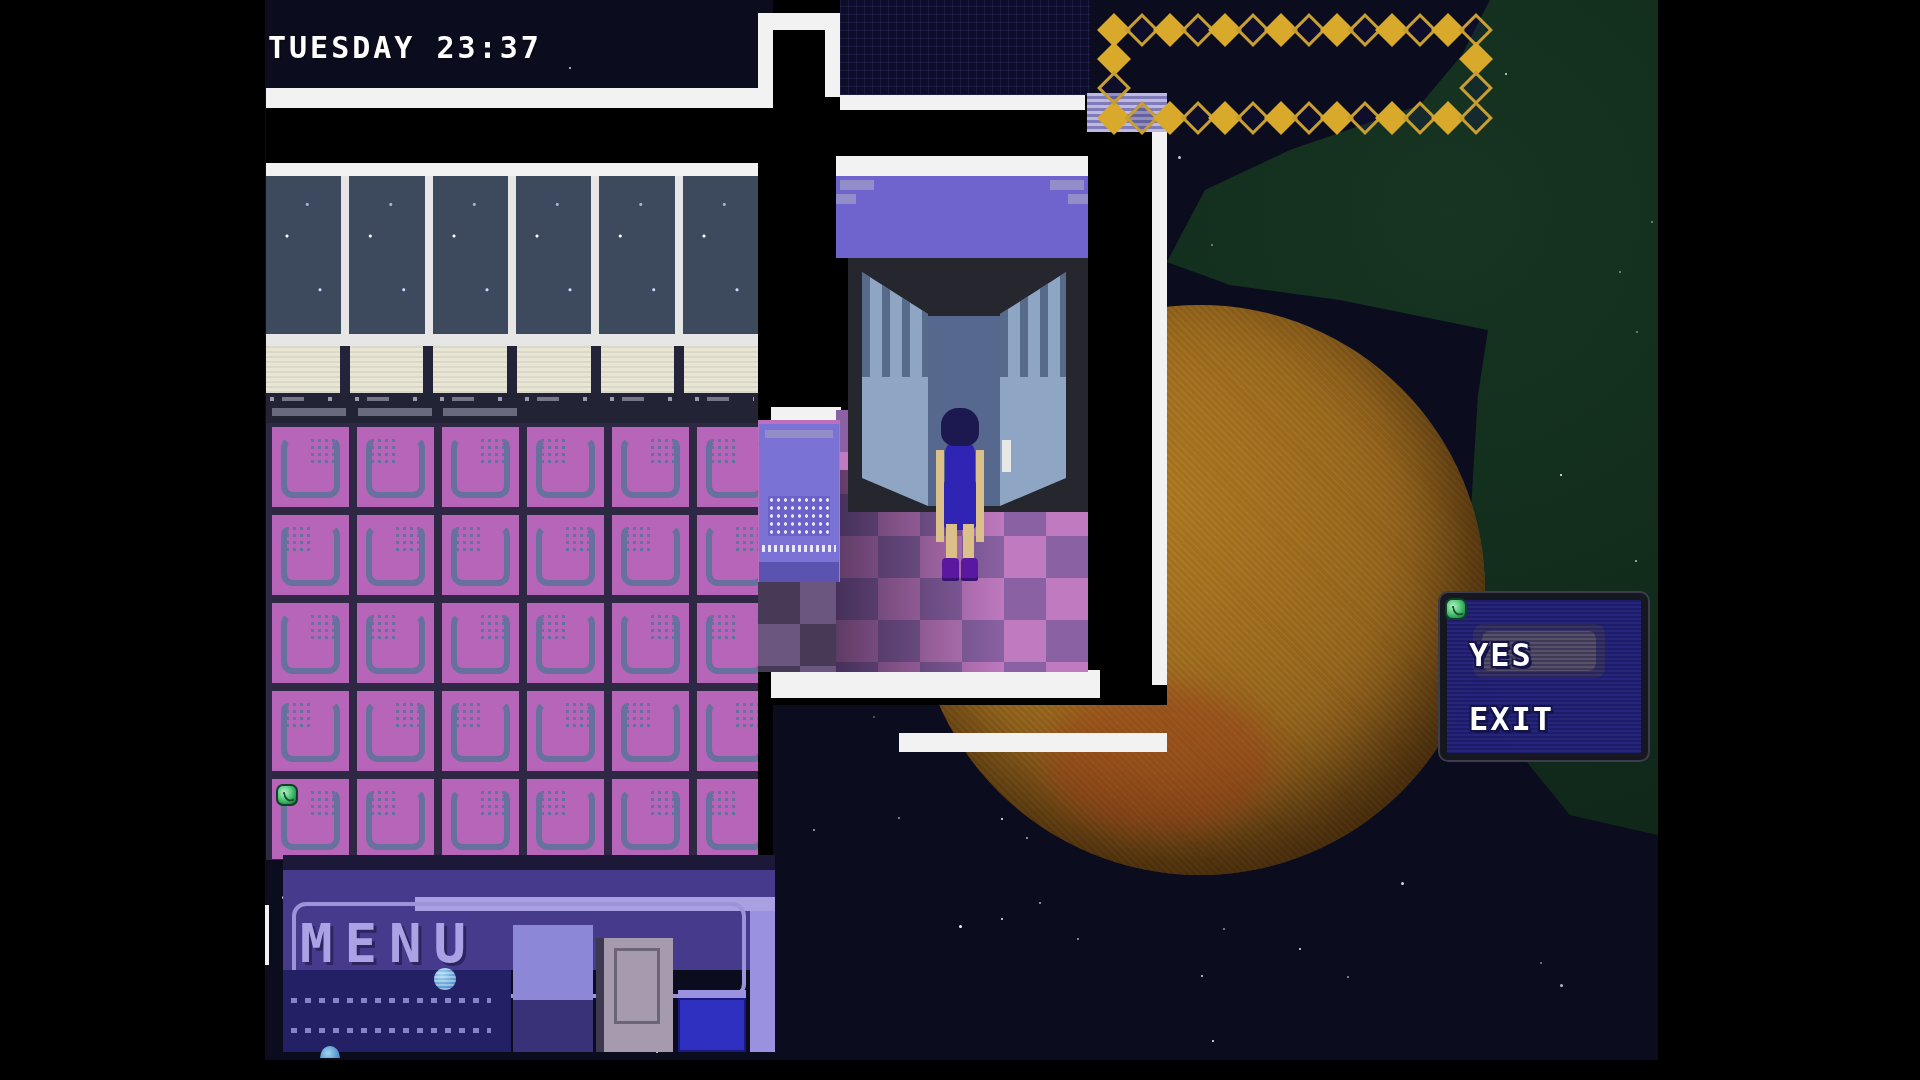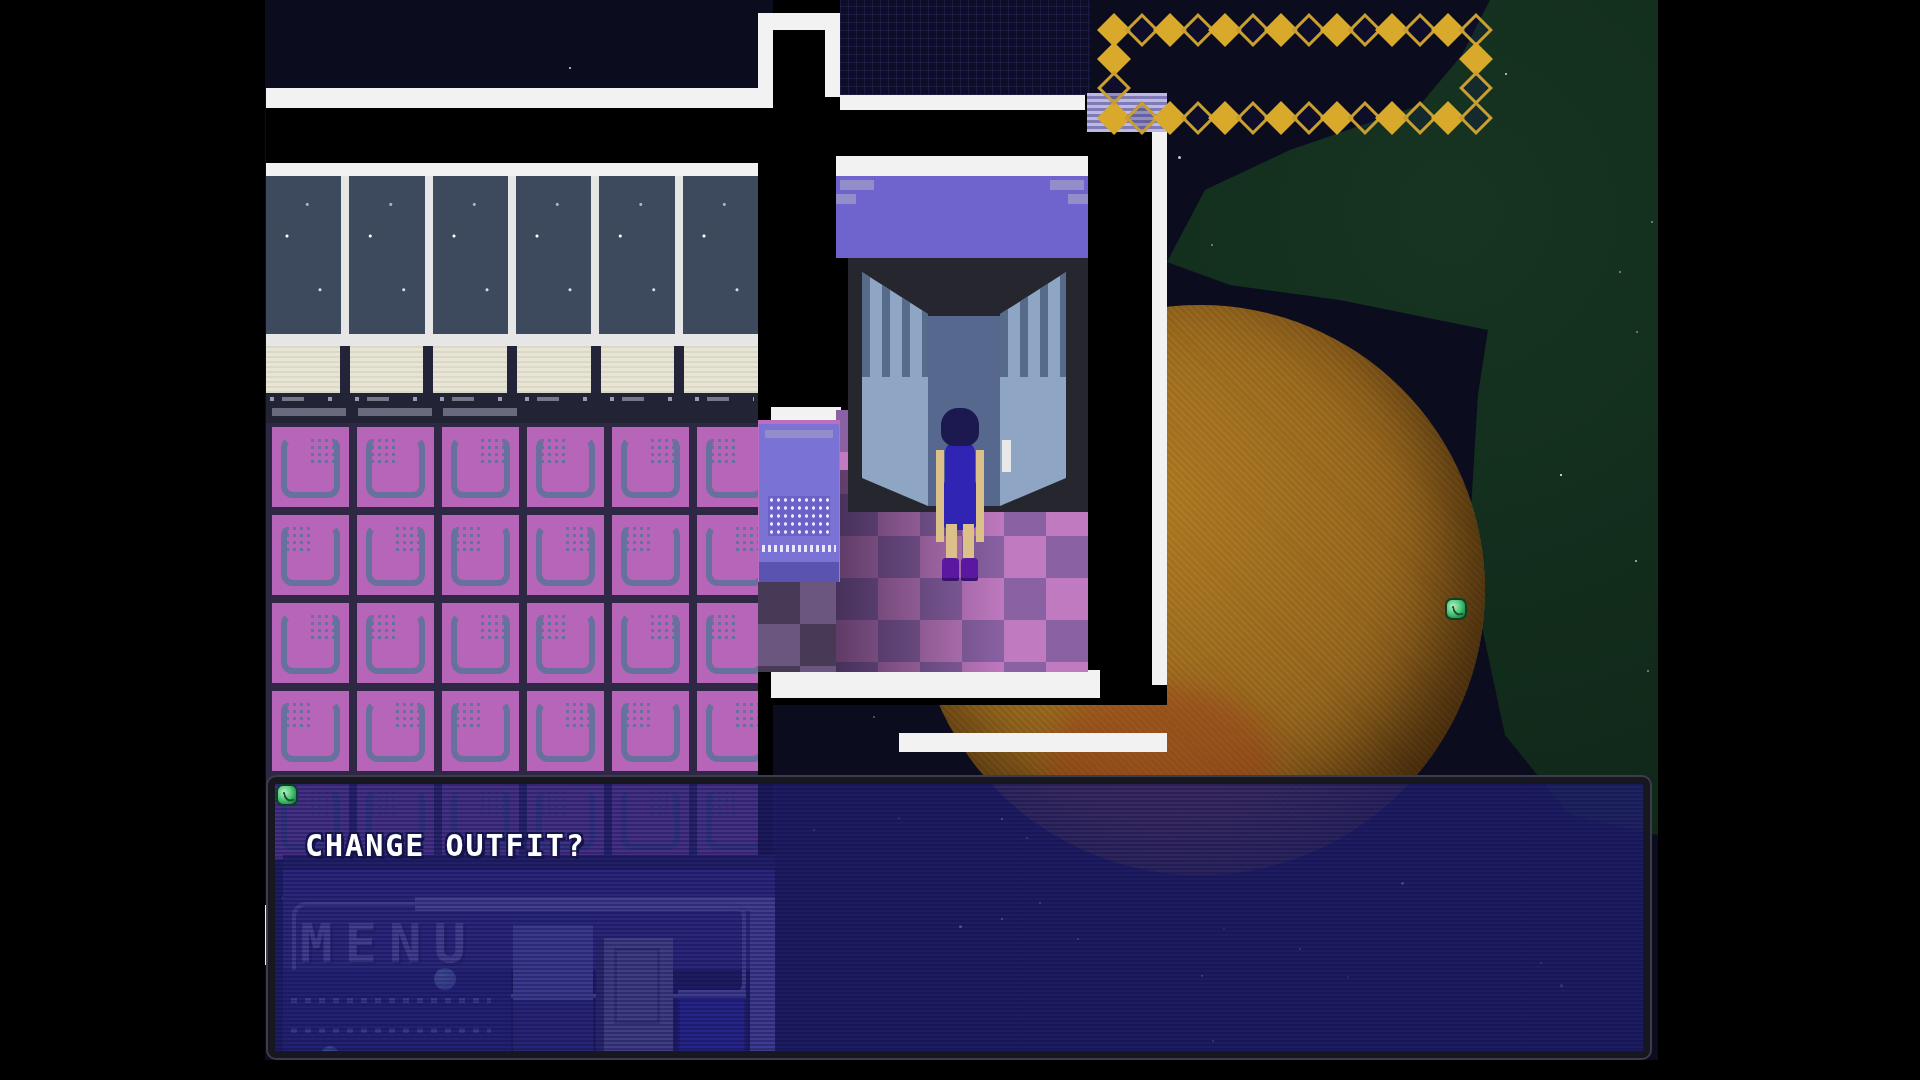--- a/index.html
+++ b/index.html
@@ -380,27 +380,30 @@
   <div id="ball1" class="abs"></div>
   <div id="ball2" class="abs"></div>
   <div id="panel-peri" class="abs"></div>
   <div id="panel-peri-low" class="abs"></div>
   <div id="panel-beige" class="abs"></div>
   <div id="door-frame" class="abs"></div>
   <div id="shop-door" class="abs"></div>
   <div id="lav-col" class="abs"></div>
   <div id="edge-sliver" class="abs"></div>
 
-
+  <div id="clock" class="abs">TUESDAY 23:37</div>
+
+  <div id="choice-dialog" class="abs dlg-border">
+    <div id="choice-highlight"></div>
+    <div class="dlg-tint"></div>
+    <div id="choice-yes" class="choice-label">YES</div>
+    <div id="choice-exit" class="choice-label">EXIT</div>
+  </div>
   <div class="gem" style="left:1180px;top:598px;"></div>
 
-  <div id="prompt-dialog" class="abs dlg-border">
-    <div class="dlg-tint"></div>
-    <div id="prompt-text">CHANGE OUTFIT?</div>
-  </div>
   <div class="gem" style="left:11px;top:784px;"></div>
 
 <div class="diamond solid" style="left: 837px; top: 18px;"></div>
     <div class="diamond hollow" style="left: 864.846px; top: 18px;"></div>
     <div class="diamond solid" style="left: 892.692px; top: 18px;"></div>
     <div class="diamond hollow" style="left: 920.538px; top: 18px;"></div>
     <div class="diamond solid" style="left: 948.385px; top: 18px;"></div>
     <div class="diamond hollow" style="left: 976.231px; top: 18px;"></div>
     <div class="diamond solid" style="left: 1004.08px; top: 18px;"></div>
     <div class="diamond hollow" style="left: 1031.92px; top: 18px;"></div>

